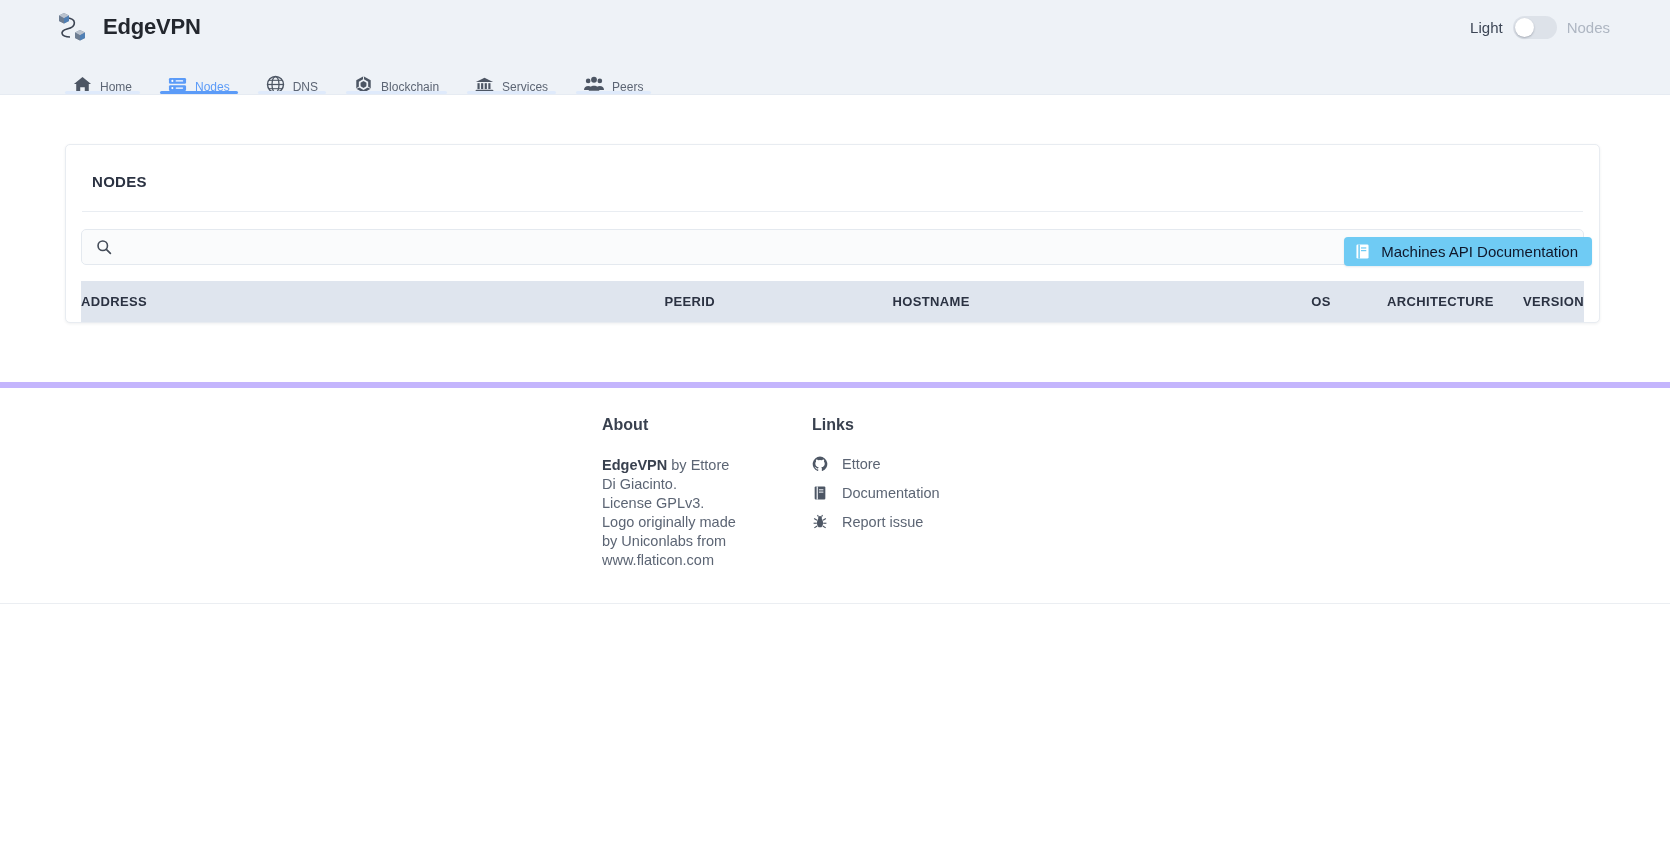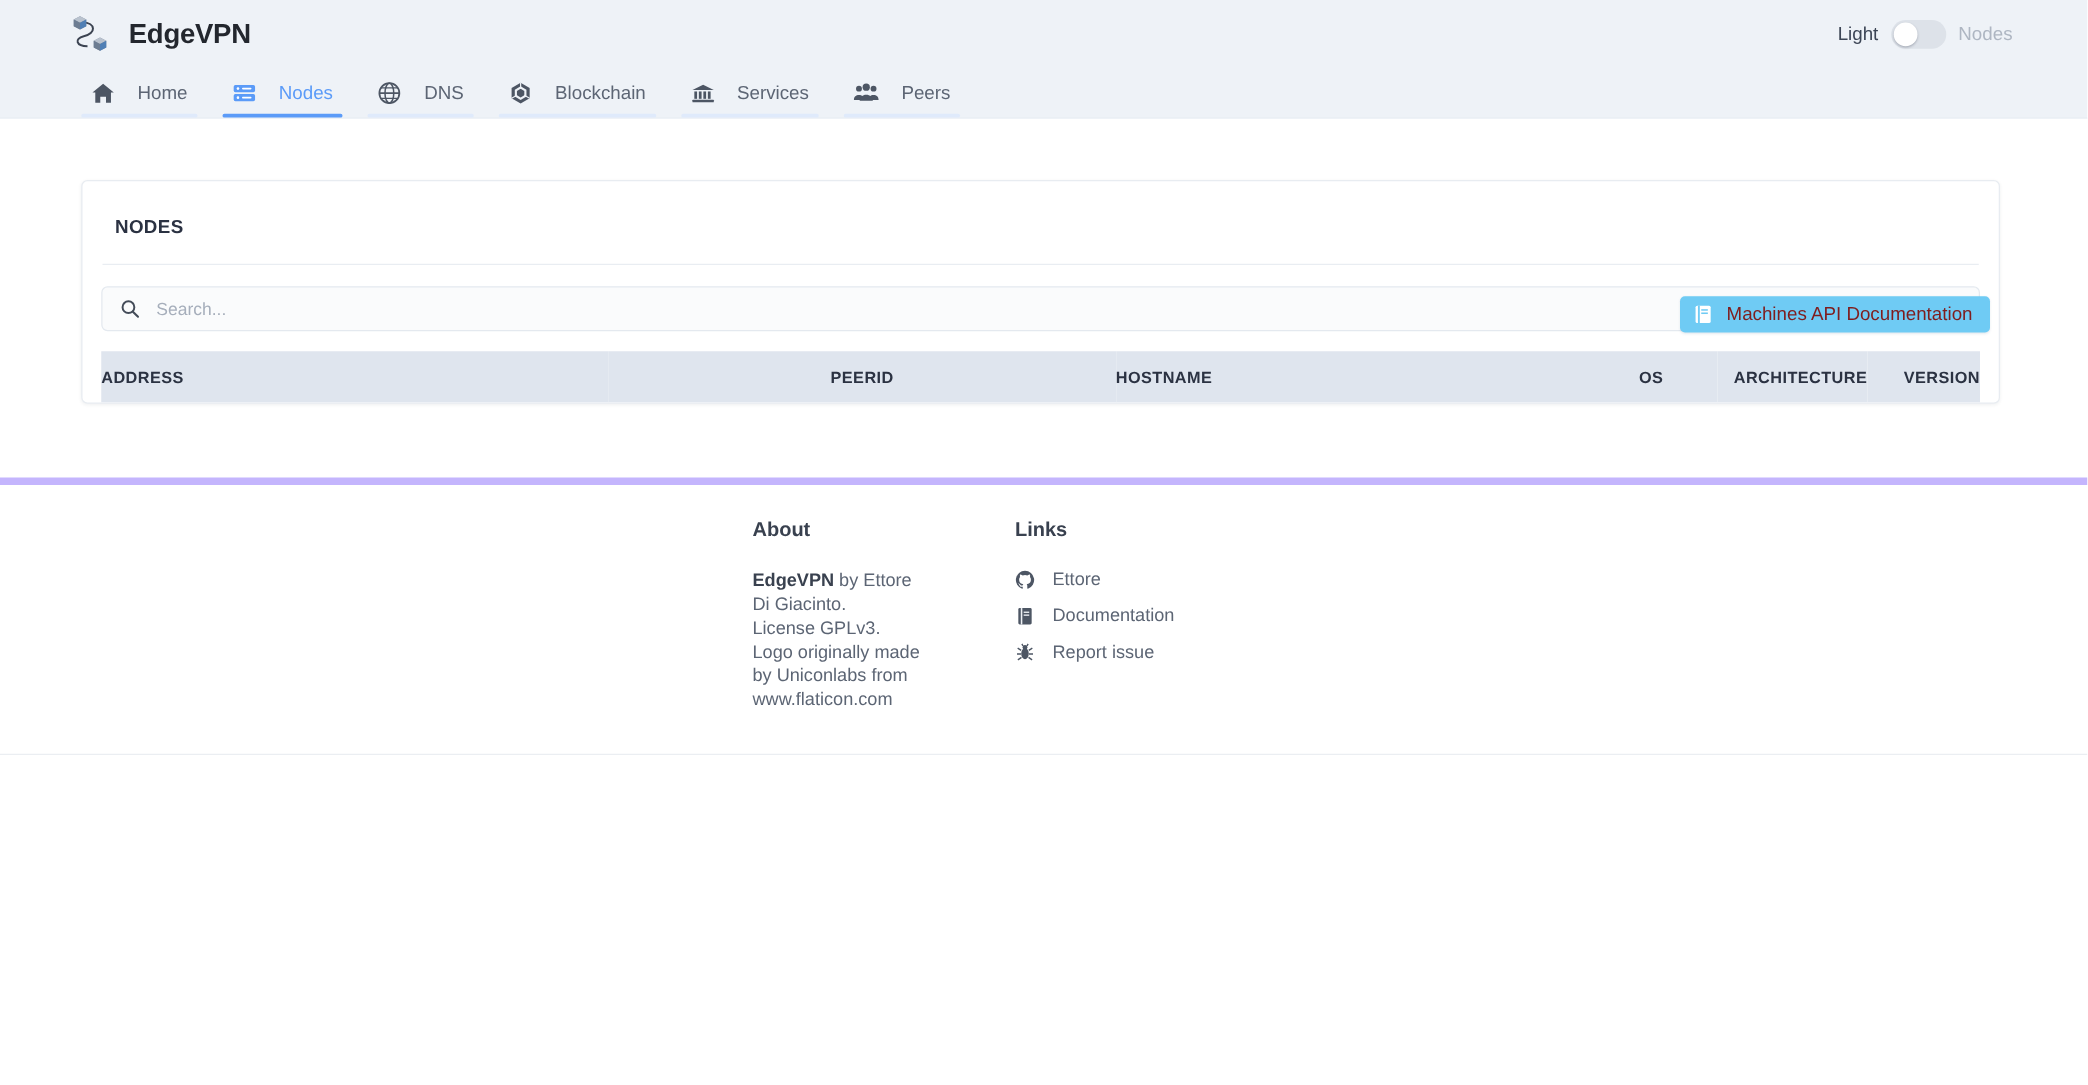--- a/index.html
+++ b/index.html
@@ -74,27 +74,27 @@
   .nav {
     display: flex;
     align-items: flex-end;
     height: 40px;
     padding: 0 0 0 55px;
     gap: 0;
   }
   .nav-item {
     position: relative;
     display: flex;
-    align-items: center;
-    gap: 18px;
+    align-items: flex-end;
+    gap: 8px;
     height: 40px;
     padding: 0 18px;
     cursor: pointer;
     color: #5c6574;
-    font-size: 15px;
+    font-size: 12px;
     white-space: nowrap;
   }
   .nav-item .nav-icon { display: flex; align-items: center; }
   .nav-item .nav-icon svg { display: block; }
   .nav-item::after {
     content: "";
     position: absolute;
     left: 10px; right: 10px;
     bottom: 0;
     height: 3px;
@@ -116,21 +116,21 @@
     top: 142px;
     z-index: 5;
     display: inline-flex;
     align-items: center;
     gap: 10px;
     height: 29px;
     padding: 0 14px 0 10px;
     background: #6fcbf4;
     border: none;
     border-radius: 4px;
-    color: #7f1d1d;
+    color: #0f172a;
     font-size: 15px;
     font-family: "Liberation Sans", sans-serif;
     cursor: pointer;
     box-shadow: 0 1px 2px rgba(40,80,120,.12);
   }
   .api-doc-btn svg { display: block; }
 
   .card {
     background: #ffffff;
     border: 1px solid #e8ecf1;
@@ -372,21 +372,20 @@
     <div class="card-divider"></div>
 
     <div class="card-body">
       <div class="search-wrap">
         <span>
           <svg width="16" height="16" viewBox="0 0 18 18">
             <circle cx="7.6" cy="7.6" r="5.3" fill="none" stroke="#444c59" stroke-width="1.8"></circle>
             <line x1="11.6" y1="11.6" x2="16.2" y2="16.2" stroke="#444c59" stroke-width="1.9" stroke-linecap="round"></line>
           </svg>
         </span>
-        <input class="search-input" type="text" placeholder="Search..." style="">
       </div>
 
       <table class="nodes-table">
         <thead>
           <tr>
             <th class="col-address">ADDRESS</th>
             <th class="col-peerid">PEERID</th>
             <th class="col-hostname">HOSTNAME</th>
             <th class="col-os">OS</th>
             <th class="col-arch">ARCHITECTURE</th>

